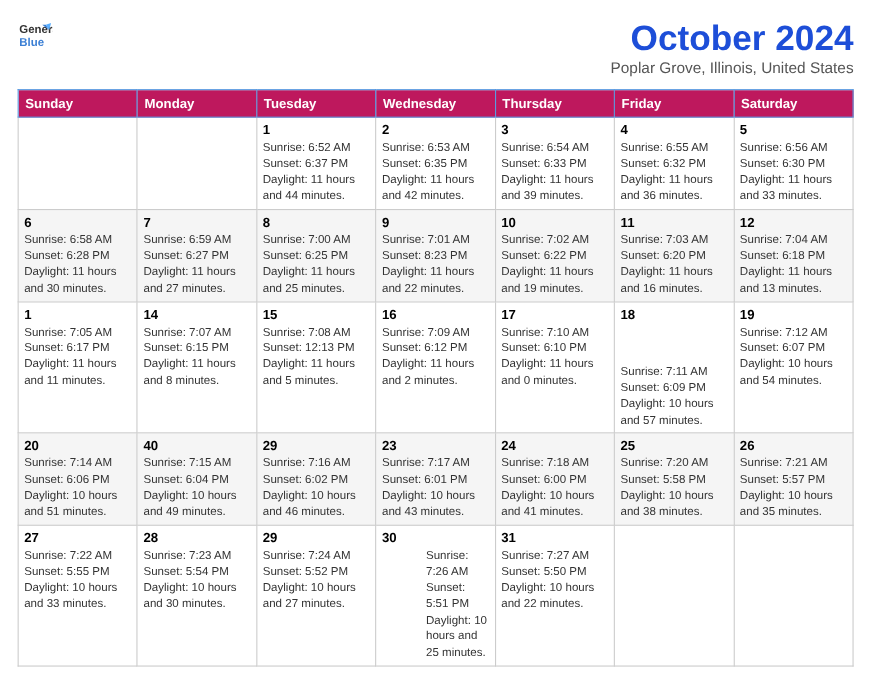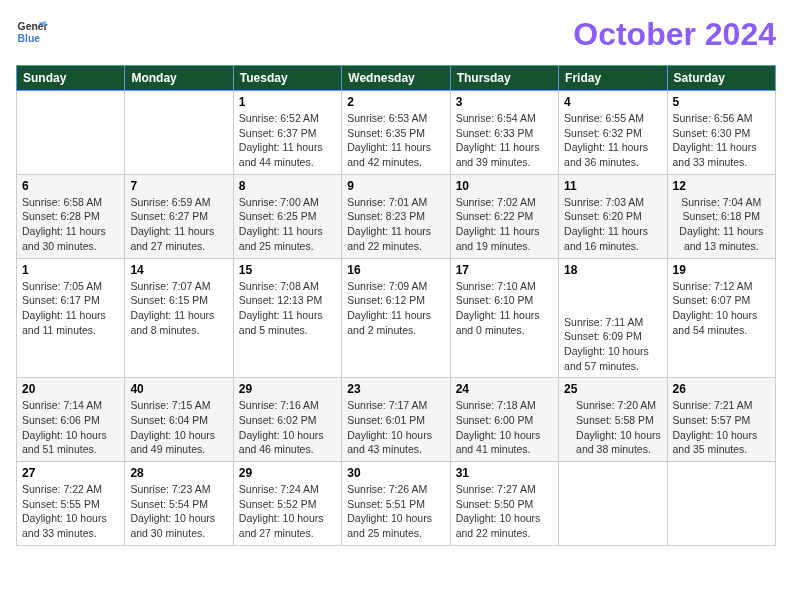--- a/index.html
+++ b/index.html
@@ -24,33 +24,33 @@
     .logo-icon {
       width: 32px;
       height: 32px;
     }
     .title-block {
       text-align: right;
     }
     .month-title {
       font-size: 32px;
       font-weight: bold;
-      color: #8b5cf6;
+      color: #1d4ed8;
     }
     .location-title {
       font-size: 14px;
       color: #555;
     }
     .calendar {
       width: 100%;
       border-collapse: collapse;
       font-size: 10.5px;
     }
     .calendar th {
-      background: #14532d;
+      background: #be185d;
       color: #fff;
       text-align: left;
       padding: 5px 6px;
       font-size: 12px;
       border: 1px solid #5a9ae0;
     }
     .calendar td {
       vertical-align: top;
       border: 1px solid #ccc;
       padding: 4px 5px;
@@ -84,20 +84,21 @@
       <text x="2" y="18" font-size="13" font-weight="bold" fill="#333">General</text>
       <text x="2" y="32" font-size="13" font-weight="bold" fill="#3b7fd4">Blue</text>
       <polygon points="28,8 36,14 32,8" fill="#3b7fd4"></polygon>
       <polygon points="32,8 38,6 36,14" fill="#5aafff"></polygon>
     </svg>
     <div style="display:flex;flex-direction:column;line-height:1.2;">
     </div>
   </div>
   <div class="title-block">
     <div class="month-title">October 2024</div>
+    <div class="location-title">Poplar Grove, Illinois, United States</div>
   </div>
 </div>
 
 <table class="calendar">
   <thead>
     <tr id="weekday-header">
         <th>Sunday</th>
         <th>Monday</th>
         <th>Tuesday</th>
         <th>Wednesday</th>
@@ -173,21 +174,21 @@
 Daylight: 11 hours and 19 minutes.</div>
         </td>
         <td>
           <span class="day-num">11</span>
           <div class="day-info" style="white-space: pre-line;">Sunrise: 7:03 AM
 Sunset: 6:20 PM
 Daylight: 11 hours and 16 minutes.</div>
         </td>
         <td>
           <span class="day-num">12</span>
-          <div class="day-info" style="white-space: pre-line; text-align: center;">Sunrise: 7:04 AM
+          <div class="day-info" style="white-space: pre-line;">Sunrise: 7:04 AM
 Sunset: 6:18 PM
 Daylight: 11 hours and 13 minutes.</div>
         </td>
       </tr>
       <tr>
         <td>
           <span class="day-num">1</span>
           <div class="day-info" style="white-space: pre-line;">Sunrise: 7:05 AM
 Sunset: 6:17 PM
 Daylight: 11 hours and 11 minutes.</div>
@@ -255,21 +256,21 @@
 Daylight: 10 hours and 43 minutes.</div>
         </td>
         <td>
           <span class="day-num">24</span>
           <div class="day-info" style="white-space: pre-line;">Sunrise: 7:18 AM
 Sunset: 6:00 PM
 Daylight: 10 hours and 41 minutes.</div>
         </td>
         <td>
           <span class="day-num">25</span>
-          <div class="day-info" style="white-space: pre-line; margin-left: 12px;">Sunrise: 7:20 AM
+          <div class="day-info" style="white-space: pre-line;">Sunrise: 7:20 AM
 Sunset: 5:58 PM
 Daylight: 10 hours and 38 minutes.</div>
         </td>
         <td>
           <span class="day-num">26</span>
           <div class="day-info" style="white-space: pre-line;">Sunrise: 7:21 AM
 Sunset: 5:57 PM
 Daylight: 10 hours and 35 minutes.</div>
         </td>
       </tr>
@@ -287,21 +288,21 @@
 Daylight: 10 hours and 30 minutes.</div>
         </td>
         <td>
           <span class="day-num">29</span>
           <div class="day-info" style="white-space: pre-line;">Sunrise: 7:24 AM
 Sunset: 5:52 PM
 Daylight: 10 hours and 27 minutes.</div>
         </td>
         <td>
           <span class="day-num">30</span>
-          <div class="day-info" style="white-space: pre-line;">Sunrise: 7:26 AM
+          <div class="day-info" style="white-space: pre-line; margin-left: 40px;">Sunrise: 7:26 AM
 Sunset: 5:51 PM
 Daylight: 10 hours and 25 minutes.</div>
         </td>
         <td>
           <span class="day-num">31</span>
           <div class="day-info" style="white-space: pre-line;">Sunrise: 7:27 AM
 Sunset: 5:50 PM
 Daylight: 10 hours and 22 minutes.</div>
         </td>
         <td class="empty-cell"></td>

